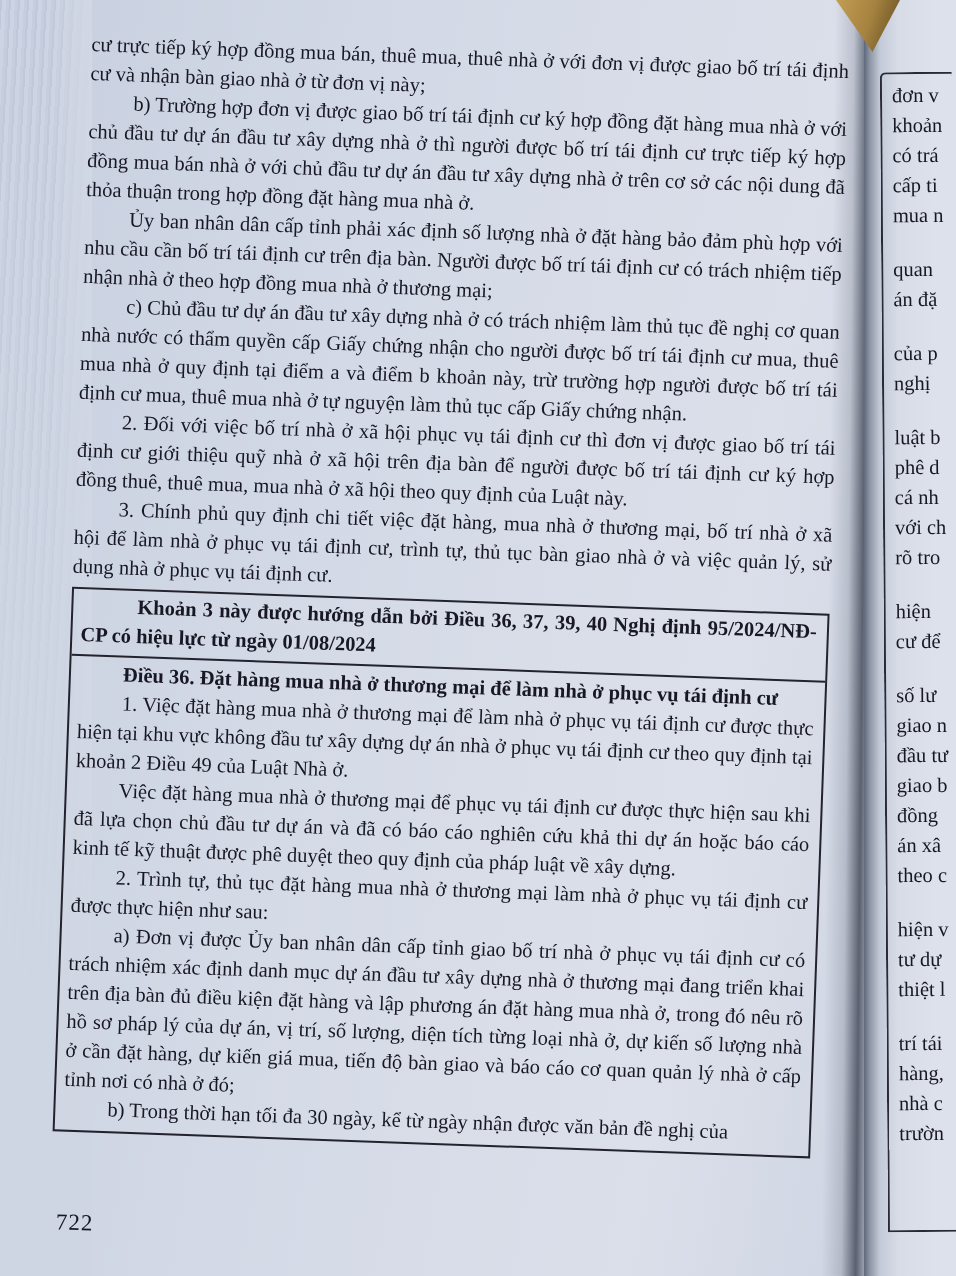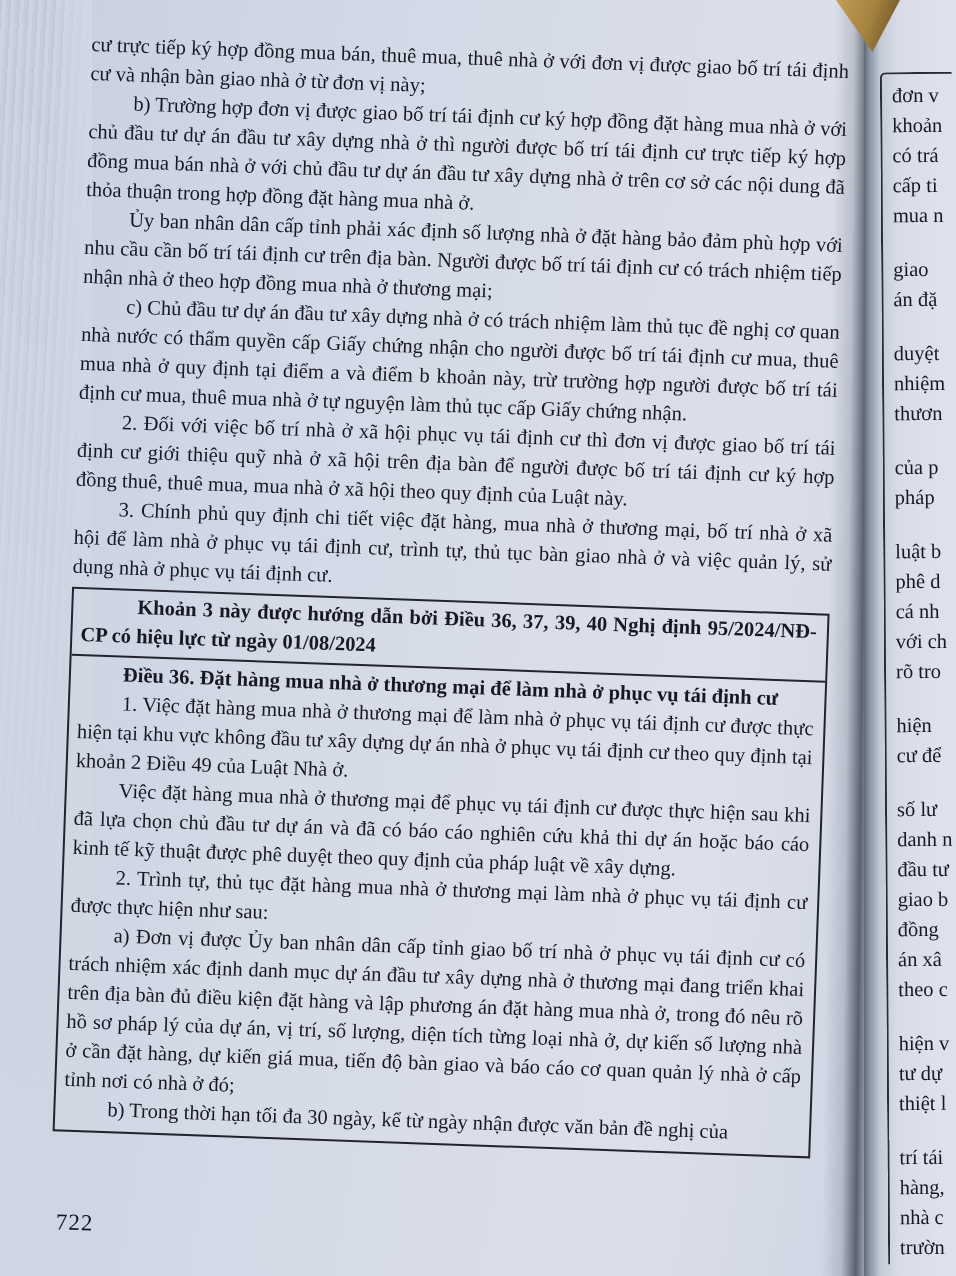--- a/index.html
+++ b/index.html
@@ -124,46 +124,41 @@
   <div class="next-page-text">
     <div class="frag-box">
       <div class="frag-group">
         <span class="frag">đơn v</span>
         <span class="frag">khoản</span>
         <span class="frag">có trá</span>
         <span class="frag">cấp ti</span>
         <span class="frag">mua n</span>
       </div>
       <div class="frag-group">
-        <span class="frag">giao</span>
+        <span class="frag">quan</span>
         <span class="frag">án đặ</span>
       </div>
       <div class="frag-group">
-        <span class="frag">duyệt</span>
-        <span class="frag">nhiệm</span>
-        <span class="frag">thươn</span>
-      </div>
-      <div class="frag-group">
         <span class="frag">của p</span>
-        <span class="frag">pháp</span>
+        <span class="frag">nghị</span>
       </div>
       <div class="frag-group">
         <span class="frag">luật b</span>
         <span class="frag">phê d</span>
         <span class="frag">cá nh</span>
         <span class="frag">với ch</span>
         <span class="frag">rõ tro</span>
       </div>
       <div class="frag-group">
         <span class="frag">hiện</span>
         <span class="frag">cư để</span>
       </div>
       <div class="frag-group">
         <span class="frag">số lư</span>
-        <span class="frag">danh n</span>
+        <span class="frag">giao n</span>
         <span class="frag">đầu tư</span>
         <span class="frag">giao b</span>
         <span class="frag">đồng</span>
         <span class="frag">án xâ</span>
         <span class="frag">theo c</span>
       </div>
       <div class="frag-group">
         <span class="frag">hiện v</span>
         <span class="frag">tư dự</span>
         <span class="frag">thiệt l</span>

